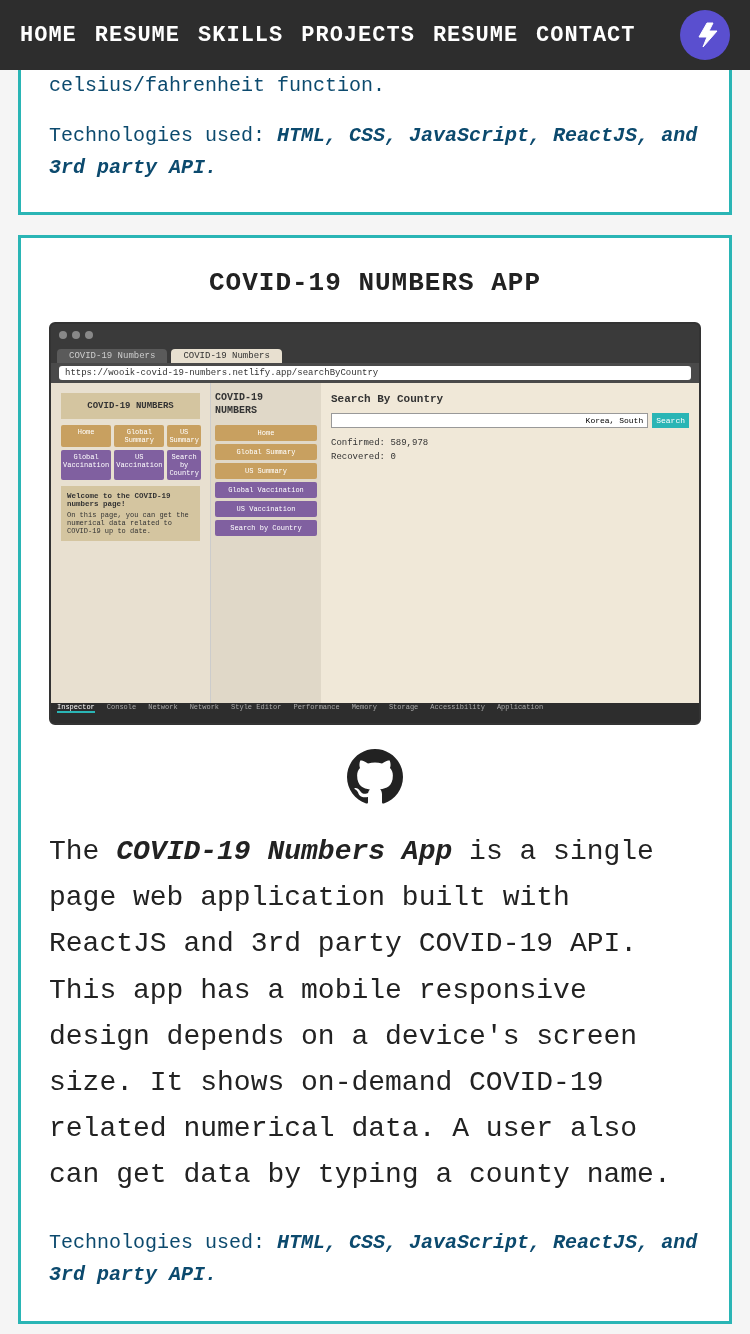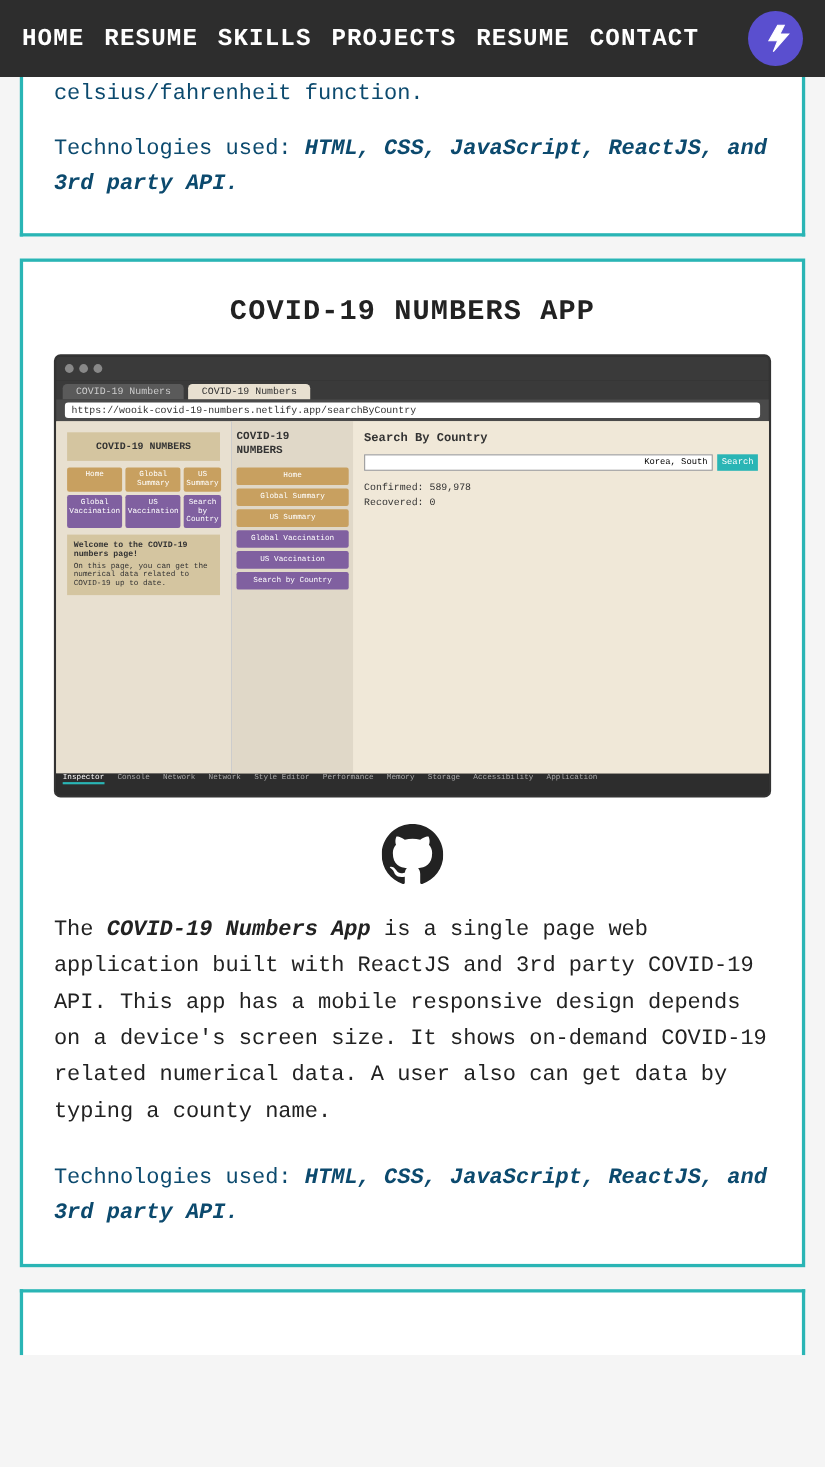--- a/index.html
+++ b/index.html
@@ -319,21 +319,21 @@
 
     
     .github-icon-wrapper {
       display: flex;
       justify-content: center;
       margin: 10px 0 24px 0;
     }
 
     
     .project-desc {
-      font-size: 20px;
+      font-size: 28px;
       line-height: 1.65;
       font-family: 'Courier New', Courier, monospace;
       color: #222;
       margin-bottom: 28px;
     }
 
     .project-desc em {
       font-style: italic;
       font-weight: bold;
     }

